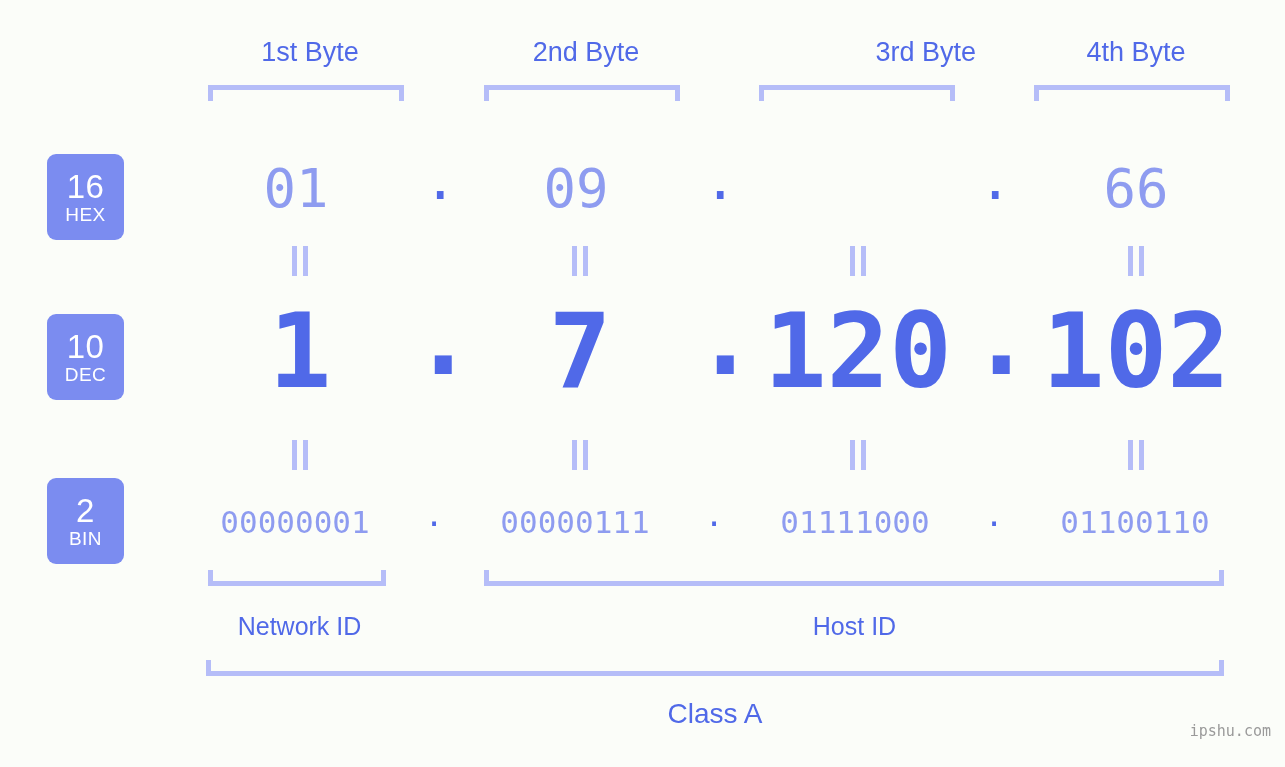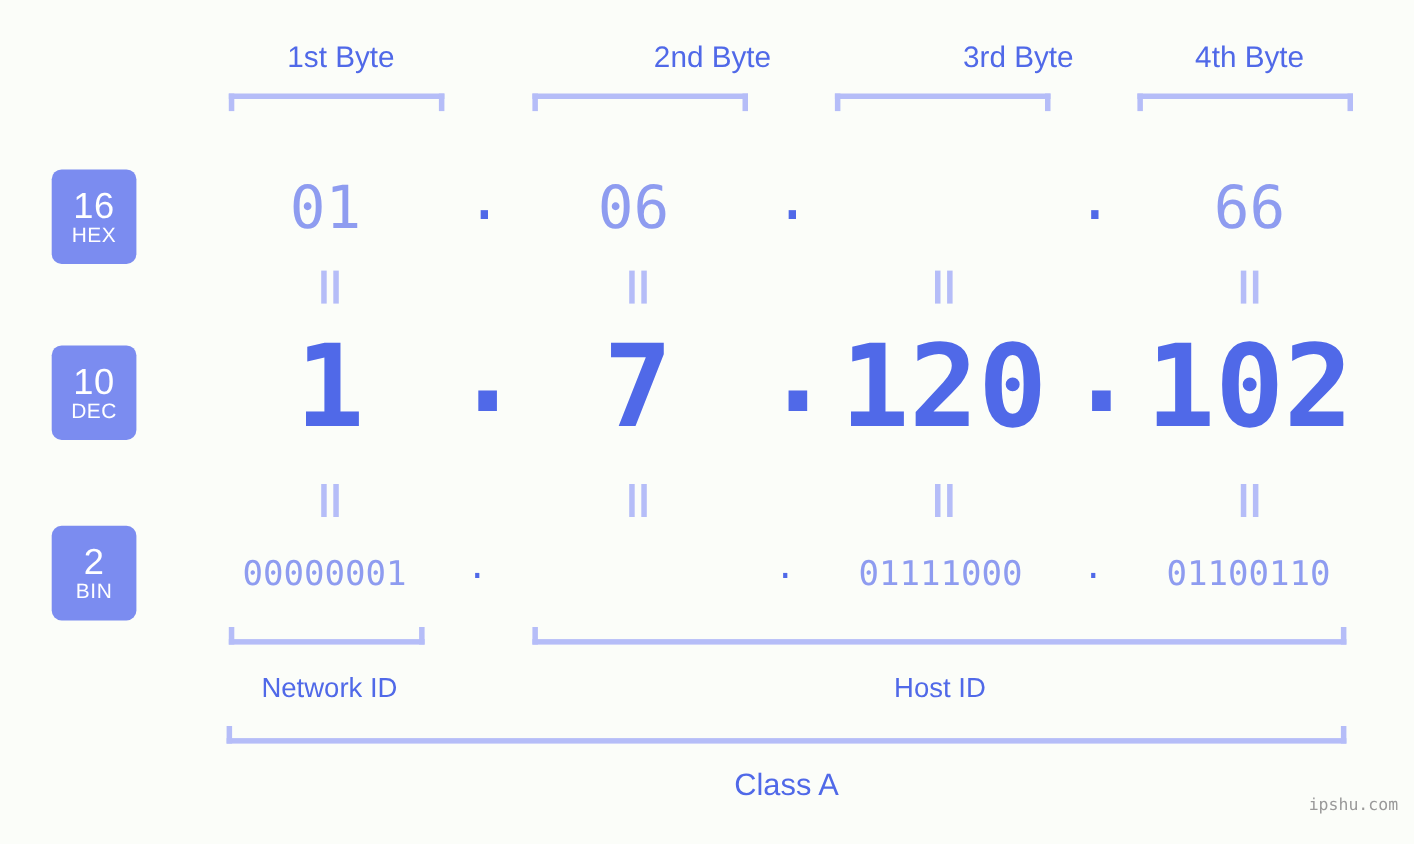--- a/index.html
+++ b/index.html
@@ -219,21 +219,21 @@
     letter-spacing: 0px;
     white-space: nowrap;
   }
 </style>
 </head>
 <body>
 
 <div id="stage">
 
   <div class="byte-label" style="left:195px;width:230px;">1st Byte</div>
-  <div class="byte-label" style="left:471px;width:230px;text-align:right;">2nd Byte</div>
+  <div class="byte-label" style="left:471px;width:230px;">2nd Byte</div>
   <div class="byte-label" style="left:746px;width:230px;text-align:right;">3rd Byte</div>
   <div class="byte-label" style="left:1021px;width:230px;">4th Byte</div>
 
   <div class="bracket down" style="left:208px;width:196px;top:85px;"></div>
   <div class="bracket down" style="left:484px;width:196px;top:85px;"></div>
   <div class="bracket down" style="left:759px;width:196px;top:85px;"></div>
   <div class="bracket down" style="left:1034px;width:196px;top:85px;"></div>
 
   <div class="badge" style="top:154px;height:86px;">
     <span class="big">16</span>
@@ -244,21 +244,21 @@
     <span class="small">DEC</span>
   </div>
   <div class="badge" style="top:478px;height:86px;">
     <span class="big">2</span>
     <span class="small">BIN</span>
   </div>
 
   <div class="row hexrow">
     <div class="hex-val" style="left:196px;width:200px;">01</div>
     <div class="hex-dot" style="left:424px;">.</div>
-    <div class="hex-val" style="left:476px;width:200px;">06</div>
+    <div class="hex-val" style="left:476px;width:200px;">09</div>
     <div class="hex-dot" style="left:704px;">.</div>
     <div class="hex-dot" style="left:979px;">.</div>
     <div class="hex-val" style="left:1036px;width:200px;">66</div>
   </div>
 
   <div class="eqmark" style="left:288px;top:246px;">
     <i></i>
       <i></i>
   </div>
   <div class="eqmark" style="left:568px;top:246px;">
@@ -297,20 +297,21 @@
       <i></i>
   </div>
   <div class="eqmark" style="left:1124px;top:440px;">
     <i></i>
       <i></i>
   </div>
 
   <div class="row binrow">
     <div class="bin-val" style="left:195px;width:200px;">00000001</div>
     <div class="bin-dot" style="left:424px;">.</div>
+    <div class="bin-val" style="left:475px;width:200px;">00000111</div>
     <div class="bin-dot" style="left:704px;">.</div>
     <div class="bin-val" style="left:755px;width:200px;">01111000</div>
     <div class="bin-dot" style="left:984px;">.</div>
     <div class="bin-val" style="left:1035px;width:200px;">01100110</div>
   </div>
 
   <div class="bracket up" style="left:208px;width:178px;top:570px;"></div>
   <div class="bracket up" style="left:484px;width:740px;top:570px;"></div>
 
   <div class="section-label" style="left:752px;width:205px;top:608px;">Host ID</div>

